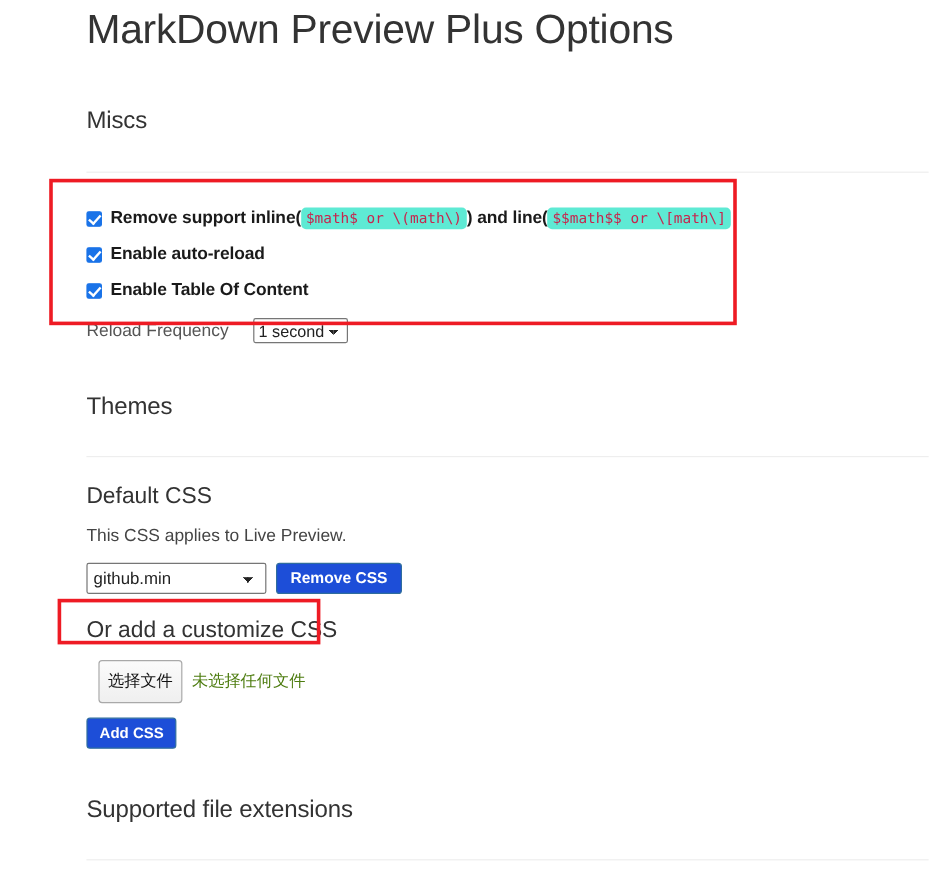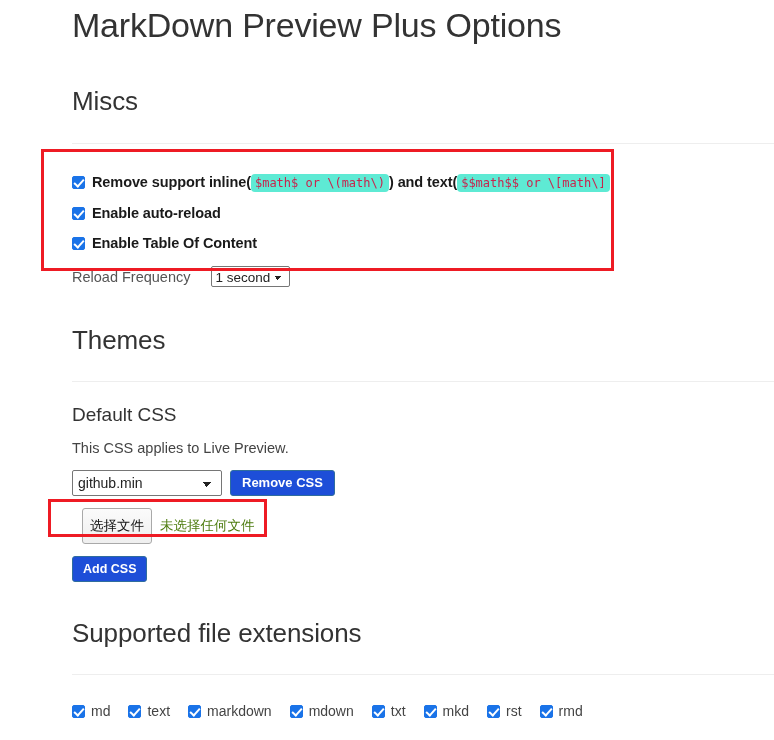--- a/index.html
+++ b/index.html
@@ -34,21 +34,21 @@
     font-size: 34px;
     font-weight: 400;
     color: #333333;
     margin: 0;
     padding-top: 4px;
     line-height: 42px;
     letter-spacing: -0.2px;
   }
 
   h2.section-title {
-    font-size: 26px;
+    font-size: 20px;
     font-weight: 400;
     color: #333333;
     margin: 0;
     line-height: 34px;
     letter-spacing: -0.1px;
   }
 
   .hr {
     border: 0;
     border-top: 1px solid #eeeeee;
@@ -272,21 +272,21 @@
     <h1 class="page-title">MarkDown Preview Plus Options</h1>
 
     
     <h2 class="section-title" style="margin-top:38px;">Miscs</h2>
     <hr class="hr" style="margin-top:25px;">
 
     <div class="miscs-wrap">
 
       <div class="opt-row" style="margin-top:29px;">
         <input type="checkbox" class="cb" checked="" style="">
-        <span class="opt-label"><span>Remove support inline(</span><code class="math">$math$ or \(math\)</code><span>) and text(</span><code class="math">$$math$$ or \[math\]</code></span>
+        <span class="opt-label"><span>Remove support inline(</span><code class="math">$math$ or \(math\)</code><span>) and line(</span><code class="math">$$math$$ or \[math\]</code></span>
       </div>
 
       <div class="opt-row" style="margin-top:12px;">
         <input type="checkbox" class="cb" checked="" style="">
         <span class="opt-label">Enable auto-reload</span>
       </div>
 
       <div class="opt-row" style="margin-top:12px;">
         <input type="checkbox" class="cb" checked="" style="">
         <span class="opt-label">Enable Table Of Content</span>
@@ -308,20 +308,21 @@
     <h3 class="sub-title" style="margin-top:21px;">Default CSS</h3>
     <p class="desc" style="margin-top:11px;">This CSS applies to Live Preview.</p>
 
     <div class="row-inline" style="margin-top:12px;">
       <select class="native theme-select">
         <option selected="">github.min</option>
       </select>
       <button class="btn" style="margin-left:8px;">Remove CSS</button>
     </div>
 
+    <h3 class="sub-title" style="margin-top:19px;">Or add a customize CSS</h3>
 
     <div class="file-ctrl" style="margin-top:12px; margin-left:10px;">
       <button class="file-btn">选择文件</button>
       <span class="file-status">未选择任何文件</span>
     </div>
 
     <div style="margin-top:12px;">
       <button class="btn btn-add">Add CSS</button>
     </div>
 

